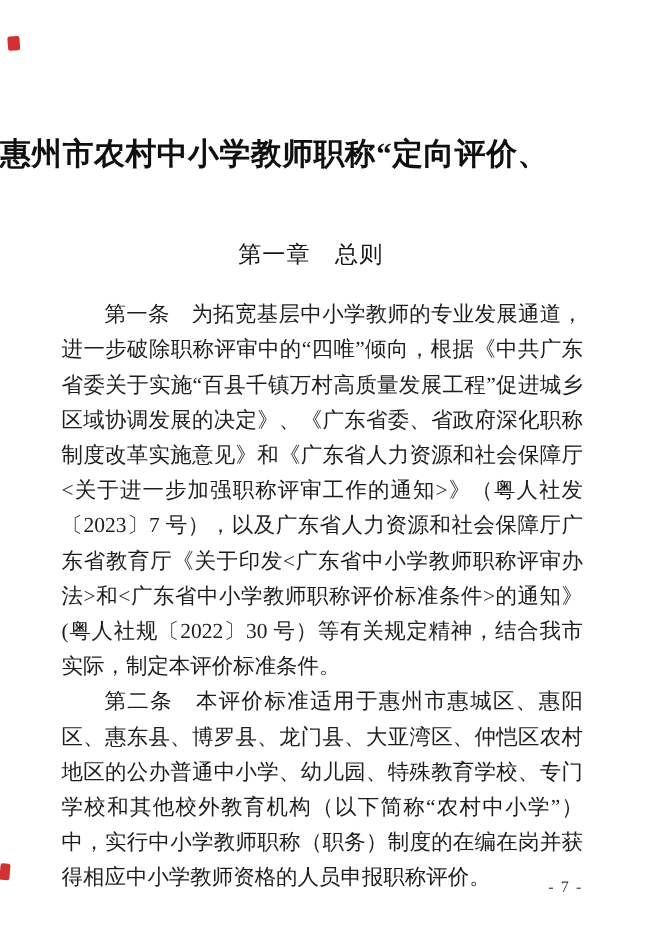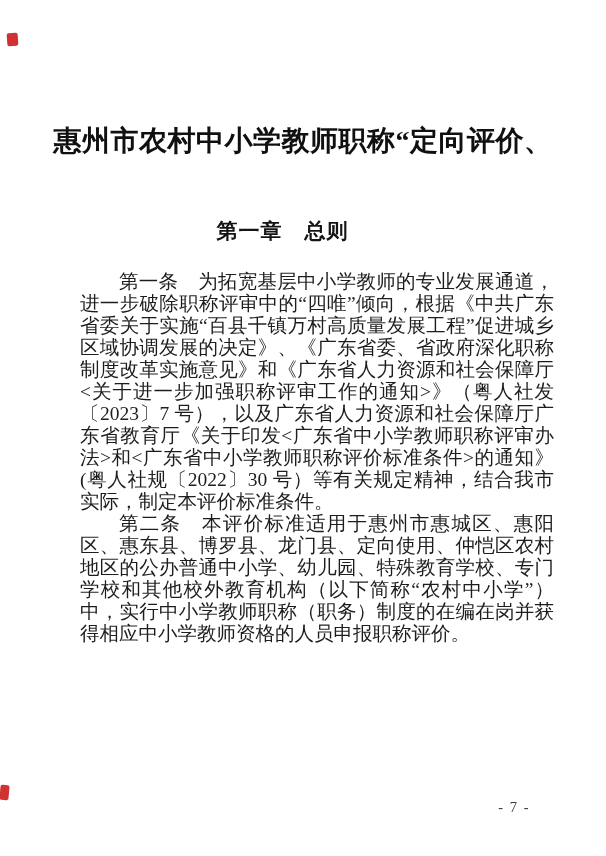--- a/index.html
+++ b/index.html
@@ -14,49 +14,48 @@
     background: #ffffff;
     overflow: hidden;
     font-family: "Liberation Serif", "DejaVu Serif", serif;
   }
   .doc-title {
     position: absolute;
     top: 123px;
     left: 0;
     width: 606px;
     margin: 0;
-    text-align: center;
     font-size: 28px;
     font-weight: bold;
     line-height: 36px;
     color: #101010;
     letter-spacing: 0.5px;
   }
   .doc-title .title-line {
     display: block;
   }
   .chapter-heading {
     position: absolute;
     top: 217px;
     left: 0;
     width: 565px;
     margin: 0;
     text-align: center;
     font-size: 21px;
-    font-weight: bold;
+    font-weight: normal;
     color: #141414;
     letter-spacing: 1px;
   }
   .body-text {
     position: absolute;
     top: 271px;
-    left: 80px;
+    left: 56px;
     width: 474px;
     font-size: 19.5px;
-    line-height: 22px;
+    line-height: 32px;
     color: #1d1d1d;
     text-align: justify;
     text-justify: inter-ideograph;
   }
   .body-text p {
     margin: 0;
     padding: 0;
     text-indent: 2em;
   }
   .page-number {
@@ -100,18 +99,18 @@
   <div class="red-mark bottom" style="background: rgb(204, 32, 32);"></div>
 
   <h1 class="doc-title">
     <span class="title-line">惠州市农村中小学教师职称“定向评价、</span>
   </h1>
 
   <h2 class="chapter-heading">第一章　总则</h2>
 
   <div class="body-text">
     <p>第一条　为拓宽基层中小学教师的专业发展通道，进一步破除职称评审中的“四唯”倾向，根据《中共广东省委关于实施“百县千镇万村高质量发展工程”促进城乡区域协调发展的决定》、《广东省委、省政府深化职称制度改革实施意见》和《广东省人力资源和社会保障厅&lt;关于进一步加强职称评审工作的通知&gt;》（粤人社发〔2023〕7 号），以及广东省人力资源和社会保障厅广东省教育厅《关于印发&lt;广东省中小学教师职称评审办法&gt;和&lt;广东省中小学教师职称评价标准条件&gt;的通知》(粤人社规〔2022〕30 号）等有关规定精神，结合我市实际，制定本评价标准条件。</p>
-    <p>第二条　本评价标准适用于惠州市惠城区、惠阳区、惠东县、博罗县、龙门县、定向使用、仲恺区农村地区的公办普通中小学、幼儿园、特殊教育学校、专门学校和其他校外教育机构（以下简称“农村中小学”）中，实行中小学教师职称（职务）制度的在编在岗并获得相应中小学教师资格的人员申报职称评价。</p>
+    <p>第二条　本评价标准适用于惠州市惠城区、惠阳区、惠东县、博罗县、龙门县、大亚湾区、仲恺区农村地区的公办普通中小学、幼儿园、特殊教育学校、专门学校和其他校外教育机构（以下简称“农村中小学”）中，实行中小学教师职称（职务）制度的在编在岗并获得相应中小学教师资格的人员申报职称评价。</p>
   </div>
 
   <div class="page-number">- 7 -</div>
 
 </div>
 
 </body></html>

